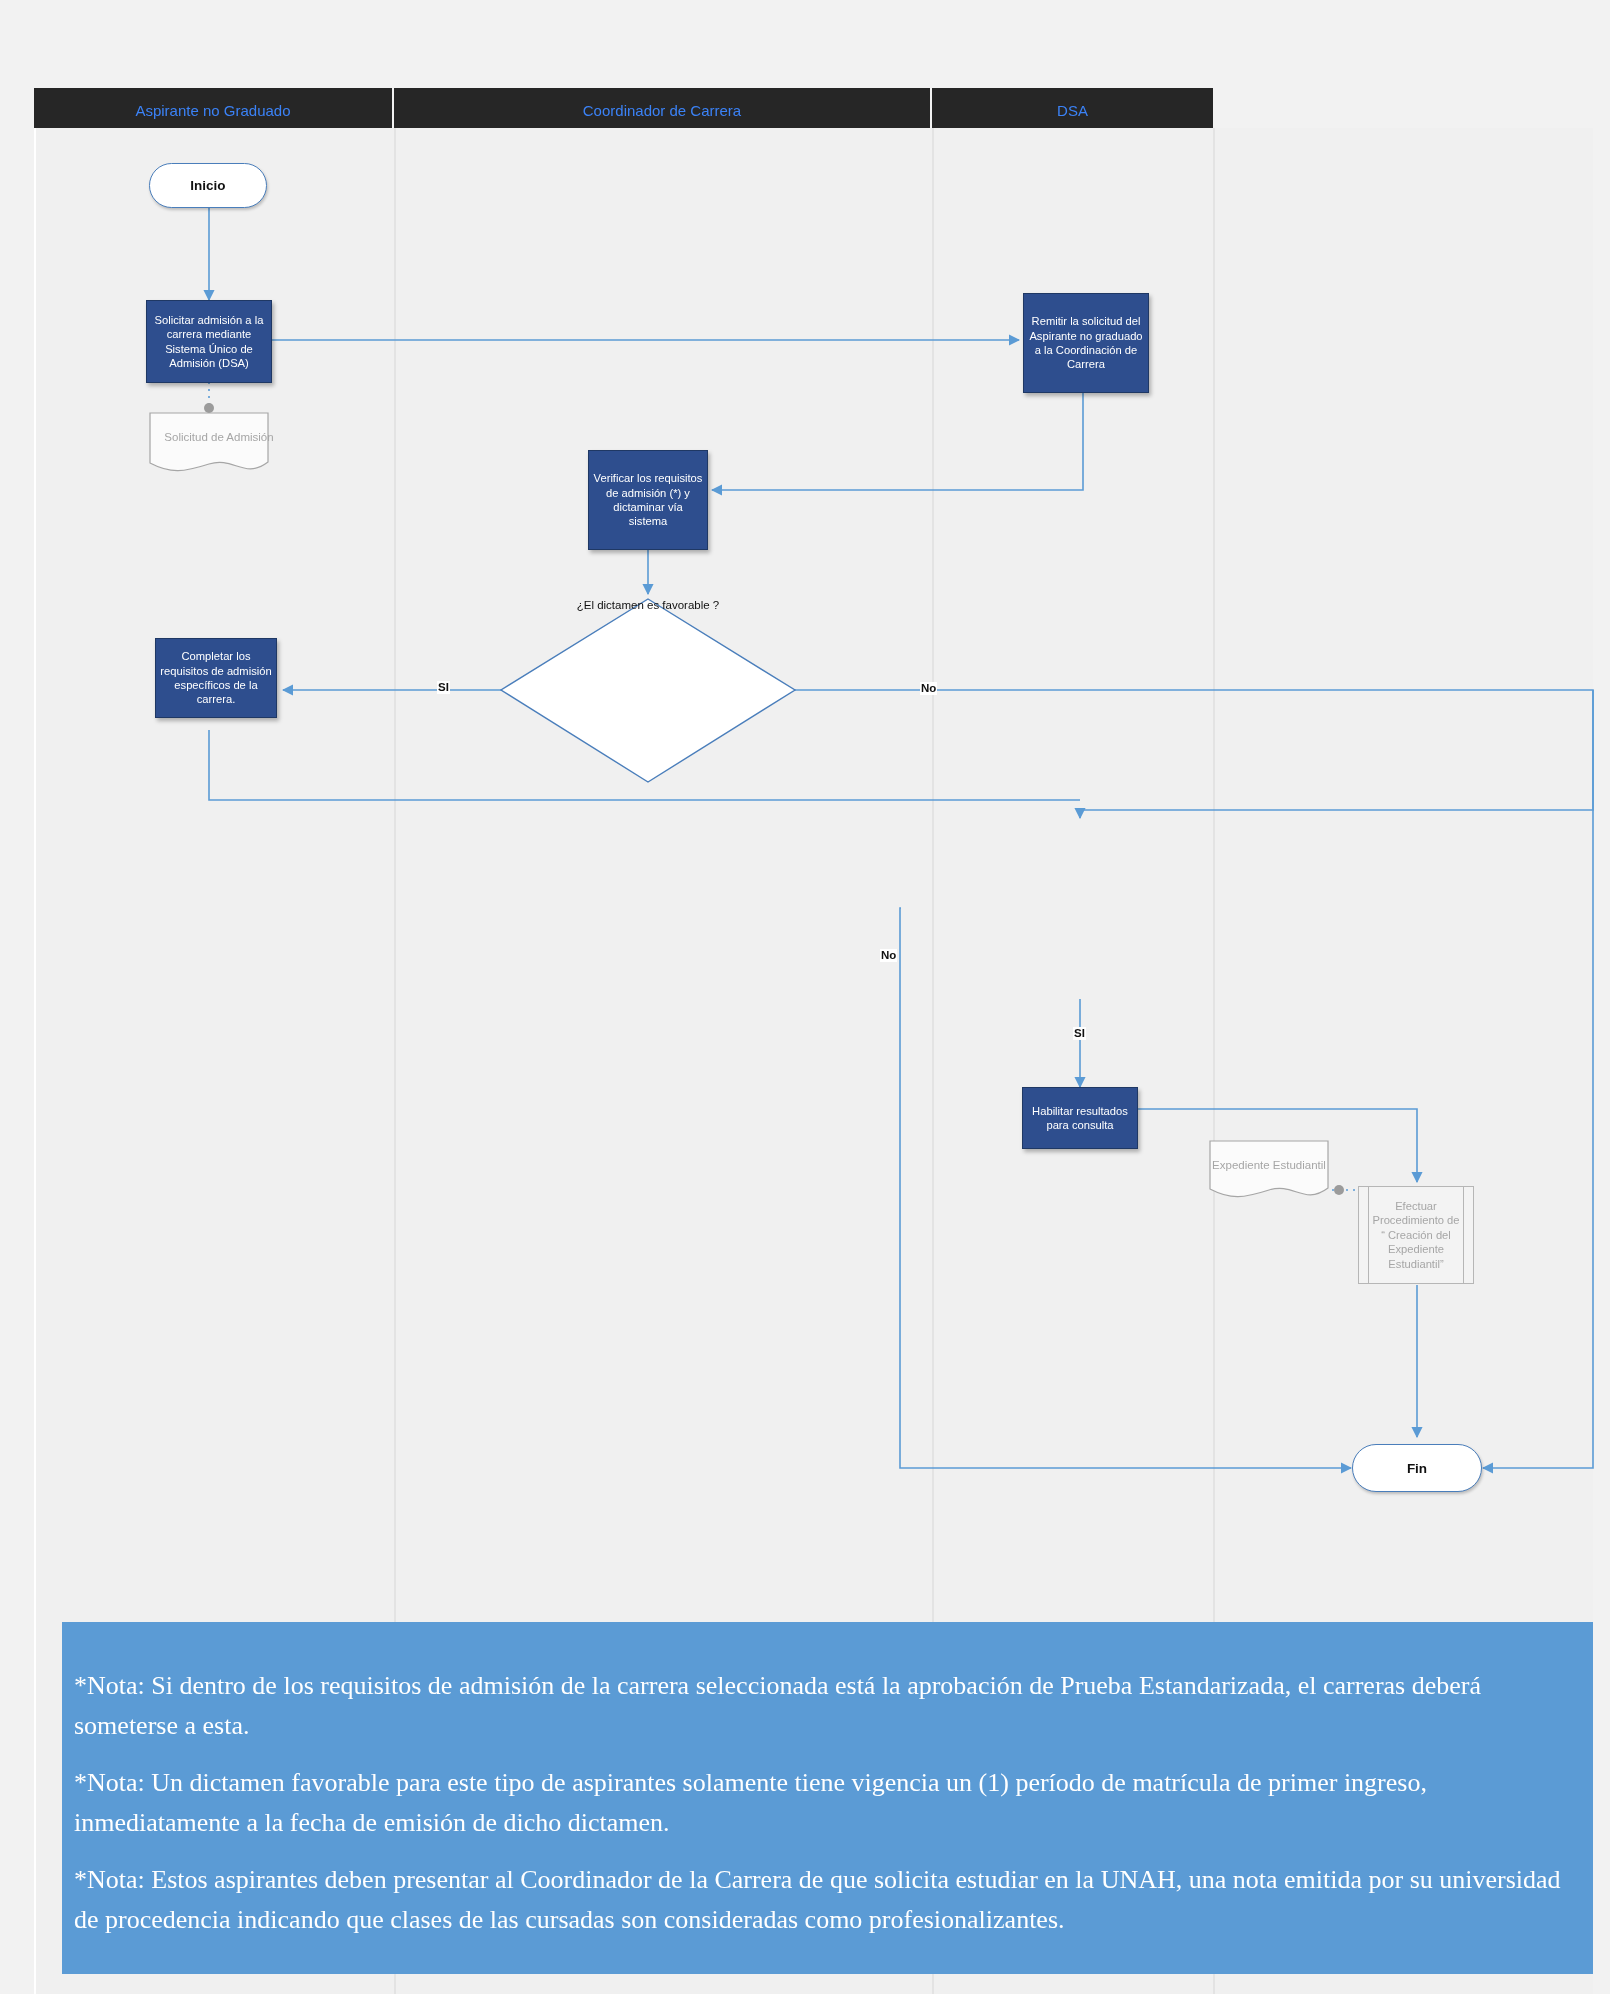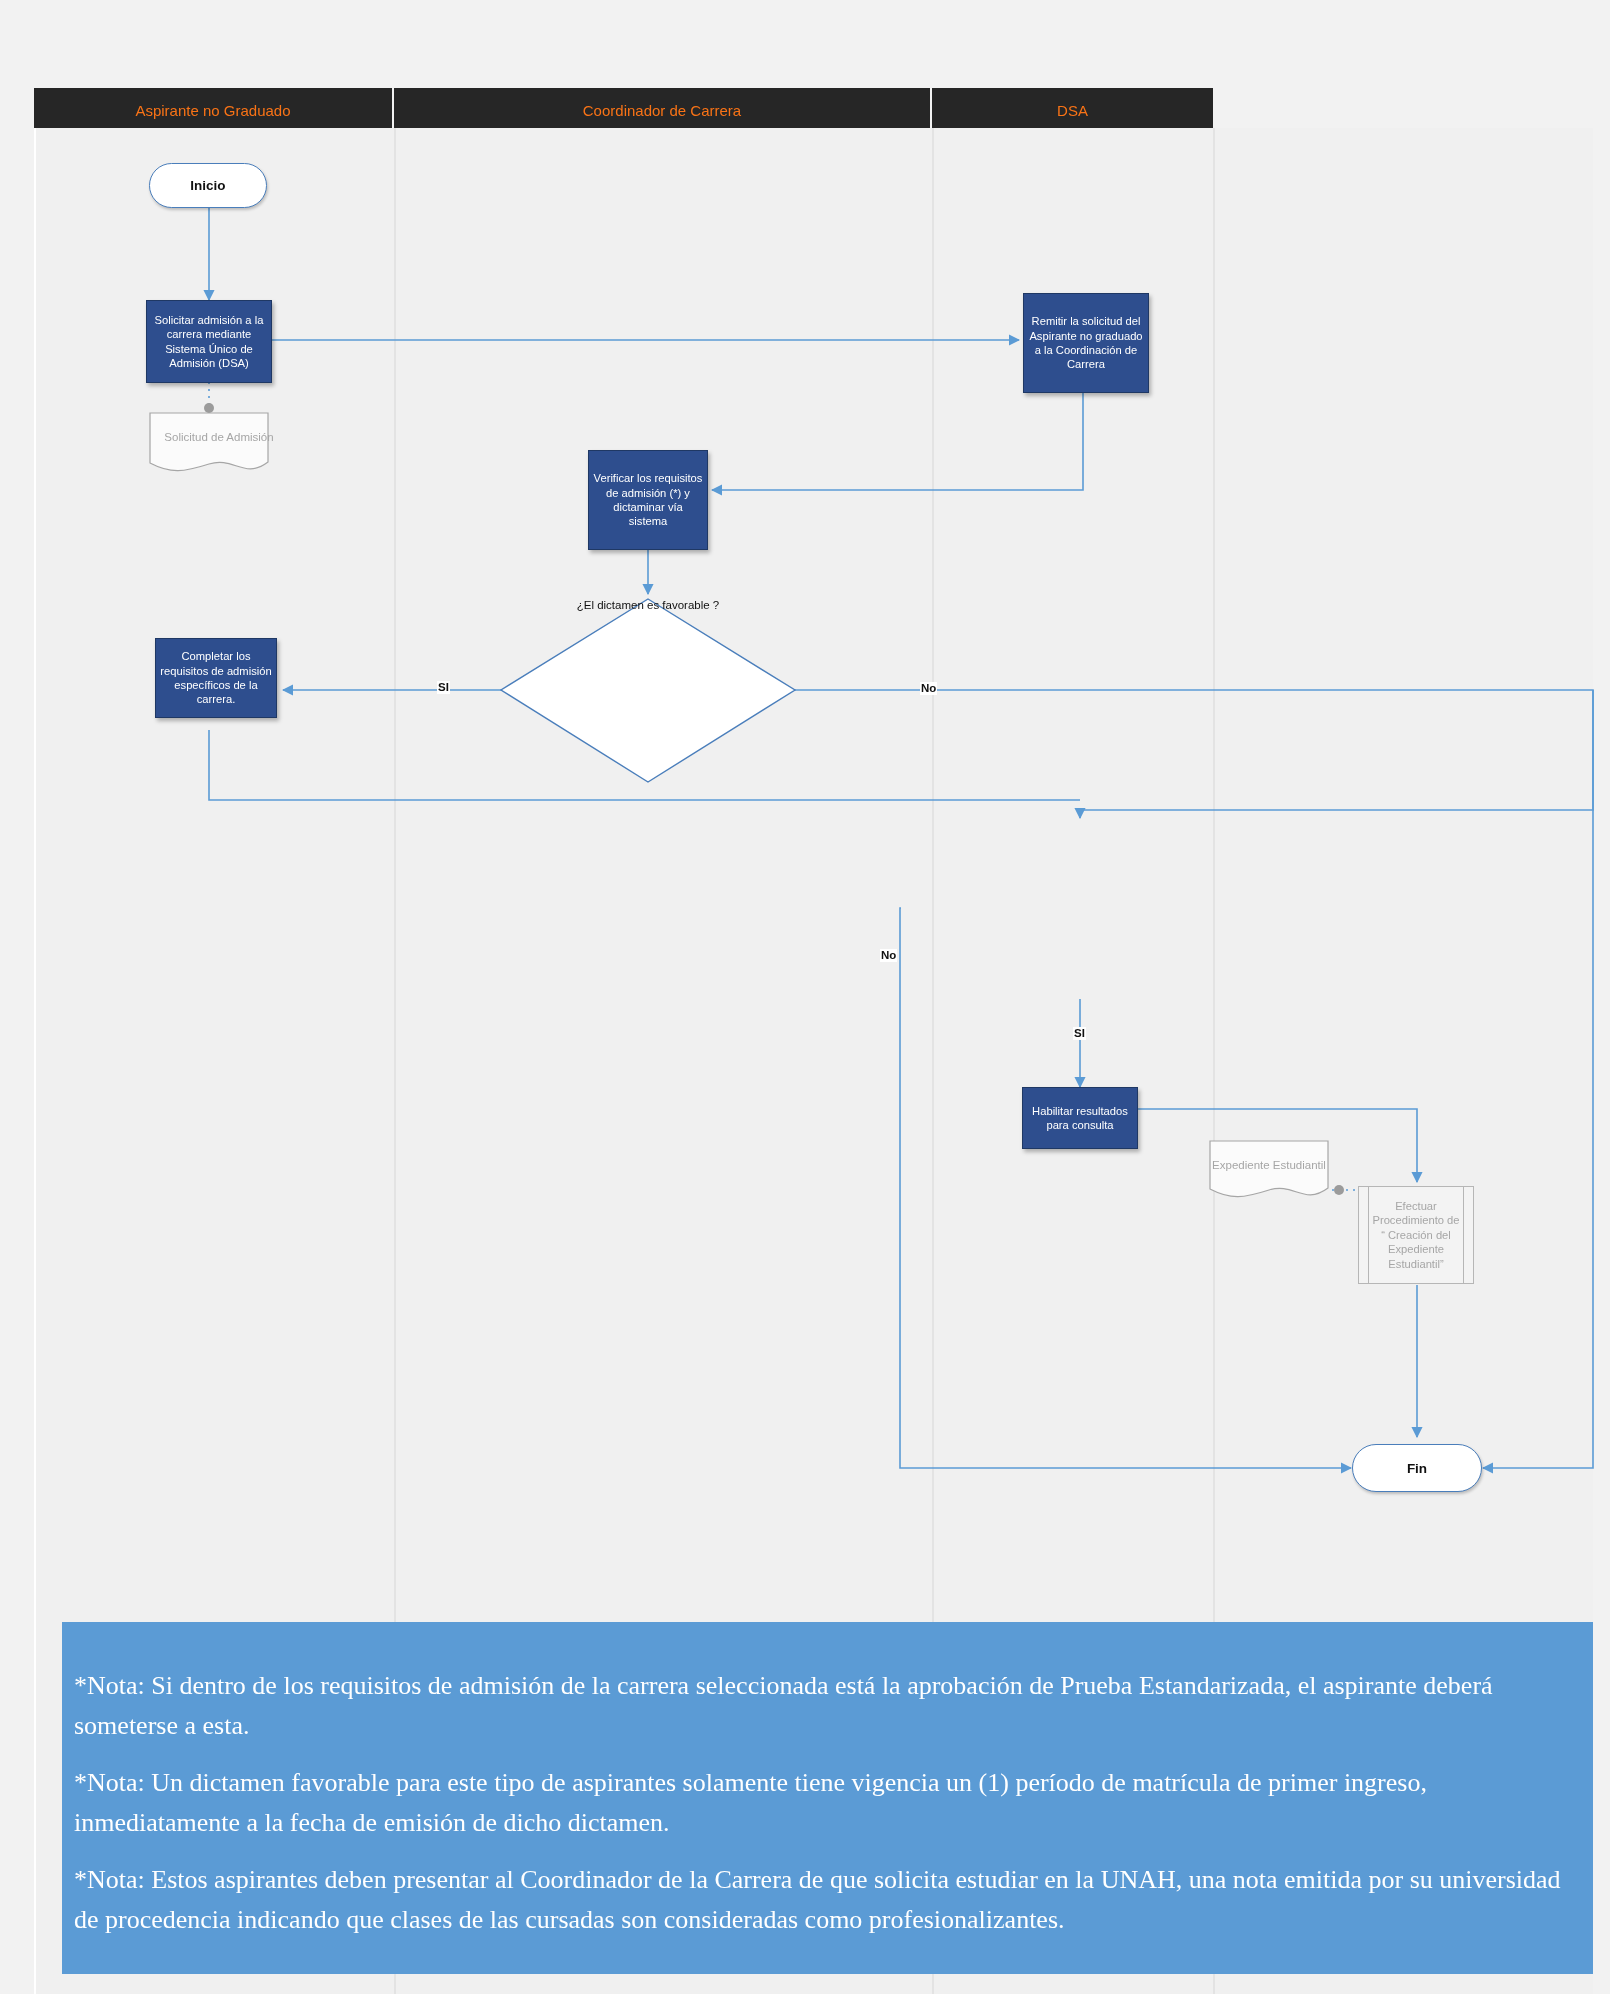--- a/index.html
+++ b/index.html
@@ -24,21 +24,21 @@
     padding-left:14px;
     letter-spacing:.1px;
   }
 
   
   .lane-header-row{
     position:absolute;left:34px;top:88px;height:40px;
     display:flex;
   }
   .lane-header{
-    background:#262626;color:#f97316;
+    background:#262626;color:#3b82f6;
     display:flex;align-items:center;justify-content:center;
     font-size:15px;
     border-right:2px solid #f2f2f2;
     box-sizing:border-box;
     height:44px;
   }
   .lane-header:last-child{border-right:none;}
 
   
   .pool{
@@ -262,18 +262,18 @@
     </div>
 
     <div class="edge-label" style="left:437px;top:681px;">SI</div>
     <div class="edge-label" style="left:920px;top:682px;">No</div>
     <div class="edge-label" style="left:880px;top:949px;">No</div>
     <div class="edge-label" style="left:1073px;top:1027px;">SI</div>
 
   </div>
 
   <div class="notes">
-    <p>*Nota: Si dentro de los requisitos de admisión de la carrera seleccionada está la aprobación de Prueba Estandarizada, el aspirante deberá someterse a esta.</p>
+    <p>*Nota: Si dentro de los requisitos de admisión de la carrera seleccionada está la aprobación de Prueba Estandarizada, el carreras deberá someterse a esta.</p>
     <p>*Nota: Un dictamen favorable para este tipo de aspirantes solamente tiene vigencia un (1) período de matrícula de primer ingreso, inmediatamente a la fecha de emisión de dicho dictamen.</p>
     <p>*Nota: Estos aspirantes deben presentar al Coordinador de la Carrera de que solicita estudiar en la UNAH, una nota emitida por su universidad de procedencia indicando que clases de las cursadas son consideradas como profesionalizantes.</p>
   </div>
 
 </div>
 
 </body></html>

